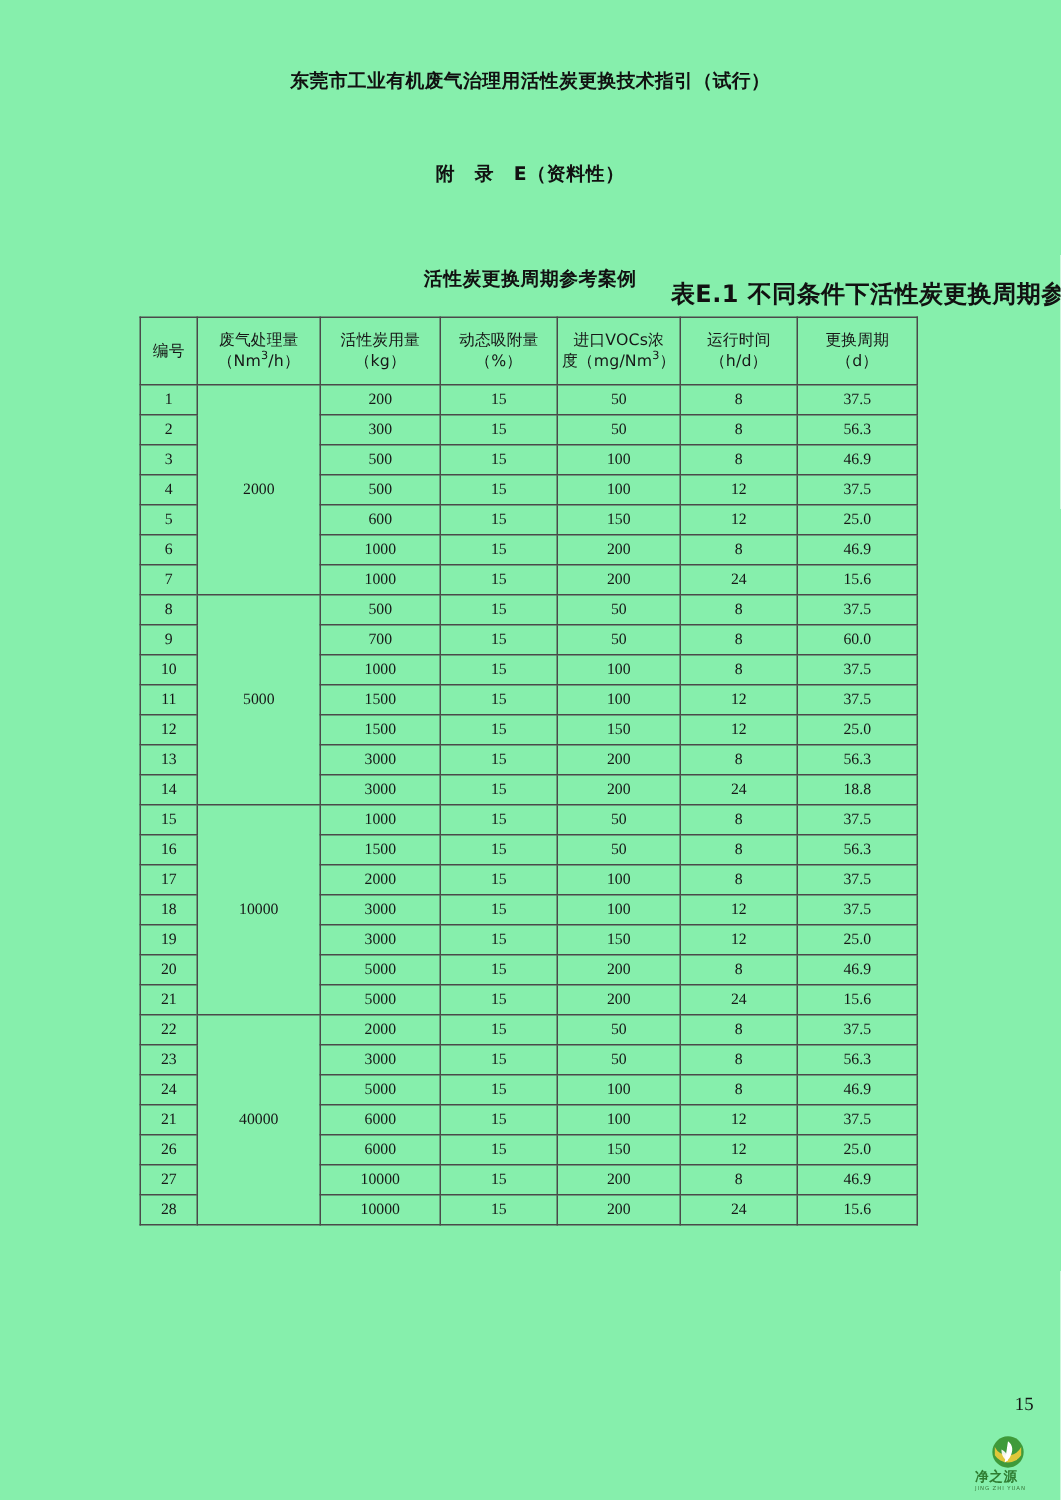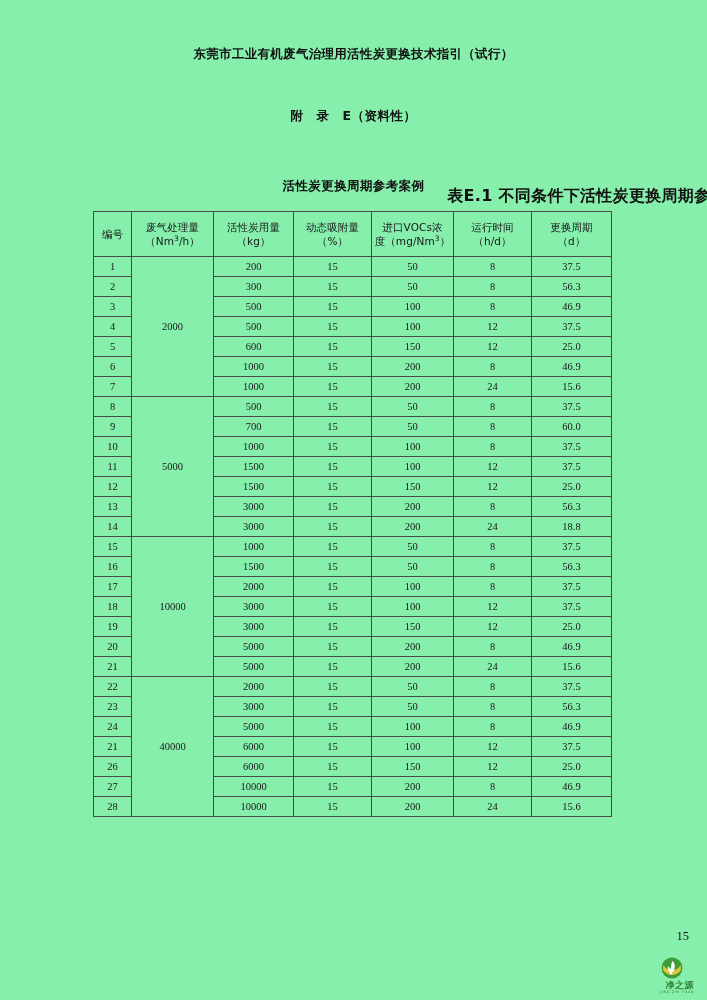--- a/index.html
+++ b/index.html
@@ -153,21 +153,21 @@
     font-family: "Liberation Serif", "DejaVu Serif", serif;
   }
 
   
   .footer-logo {
     position: absolute;
     top: 957px;
     left: 650px;
     width: 44px;
     height: 40px;
-    text-align: right;
+    text-align: left;
   }
   .footer-logo .mark {
     width: 22px;
     height: 22px;
     margin: 0 auto;
     display: block;
   }
   .footer-logo .logo-cn {
     display: block;
     margin-top: 1px;

